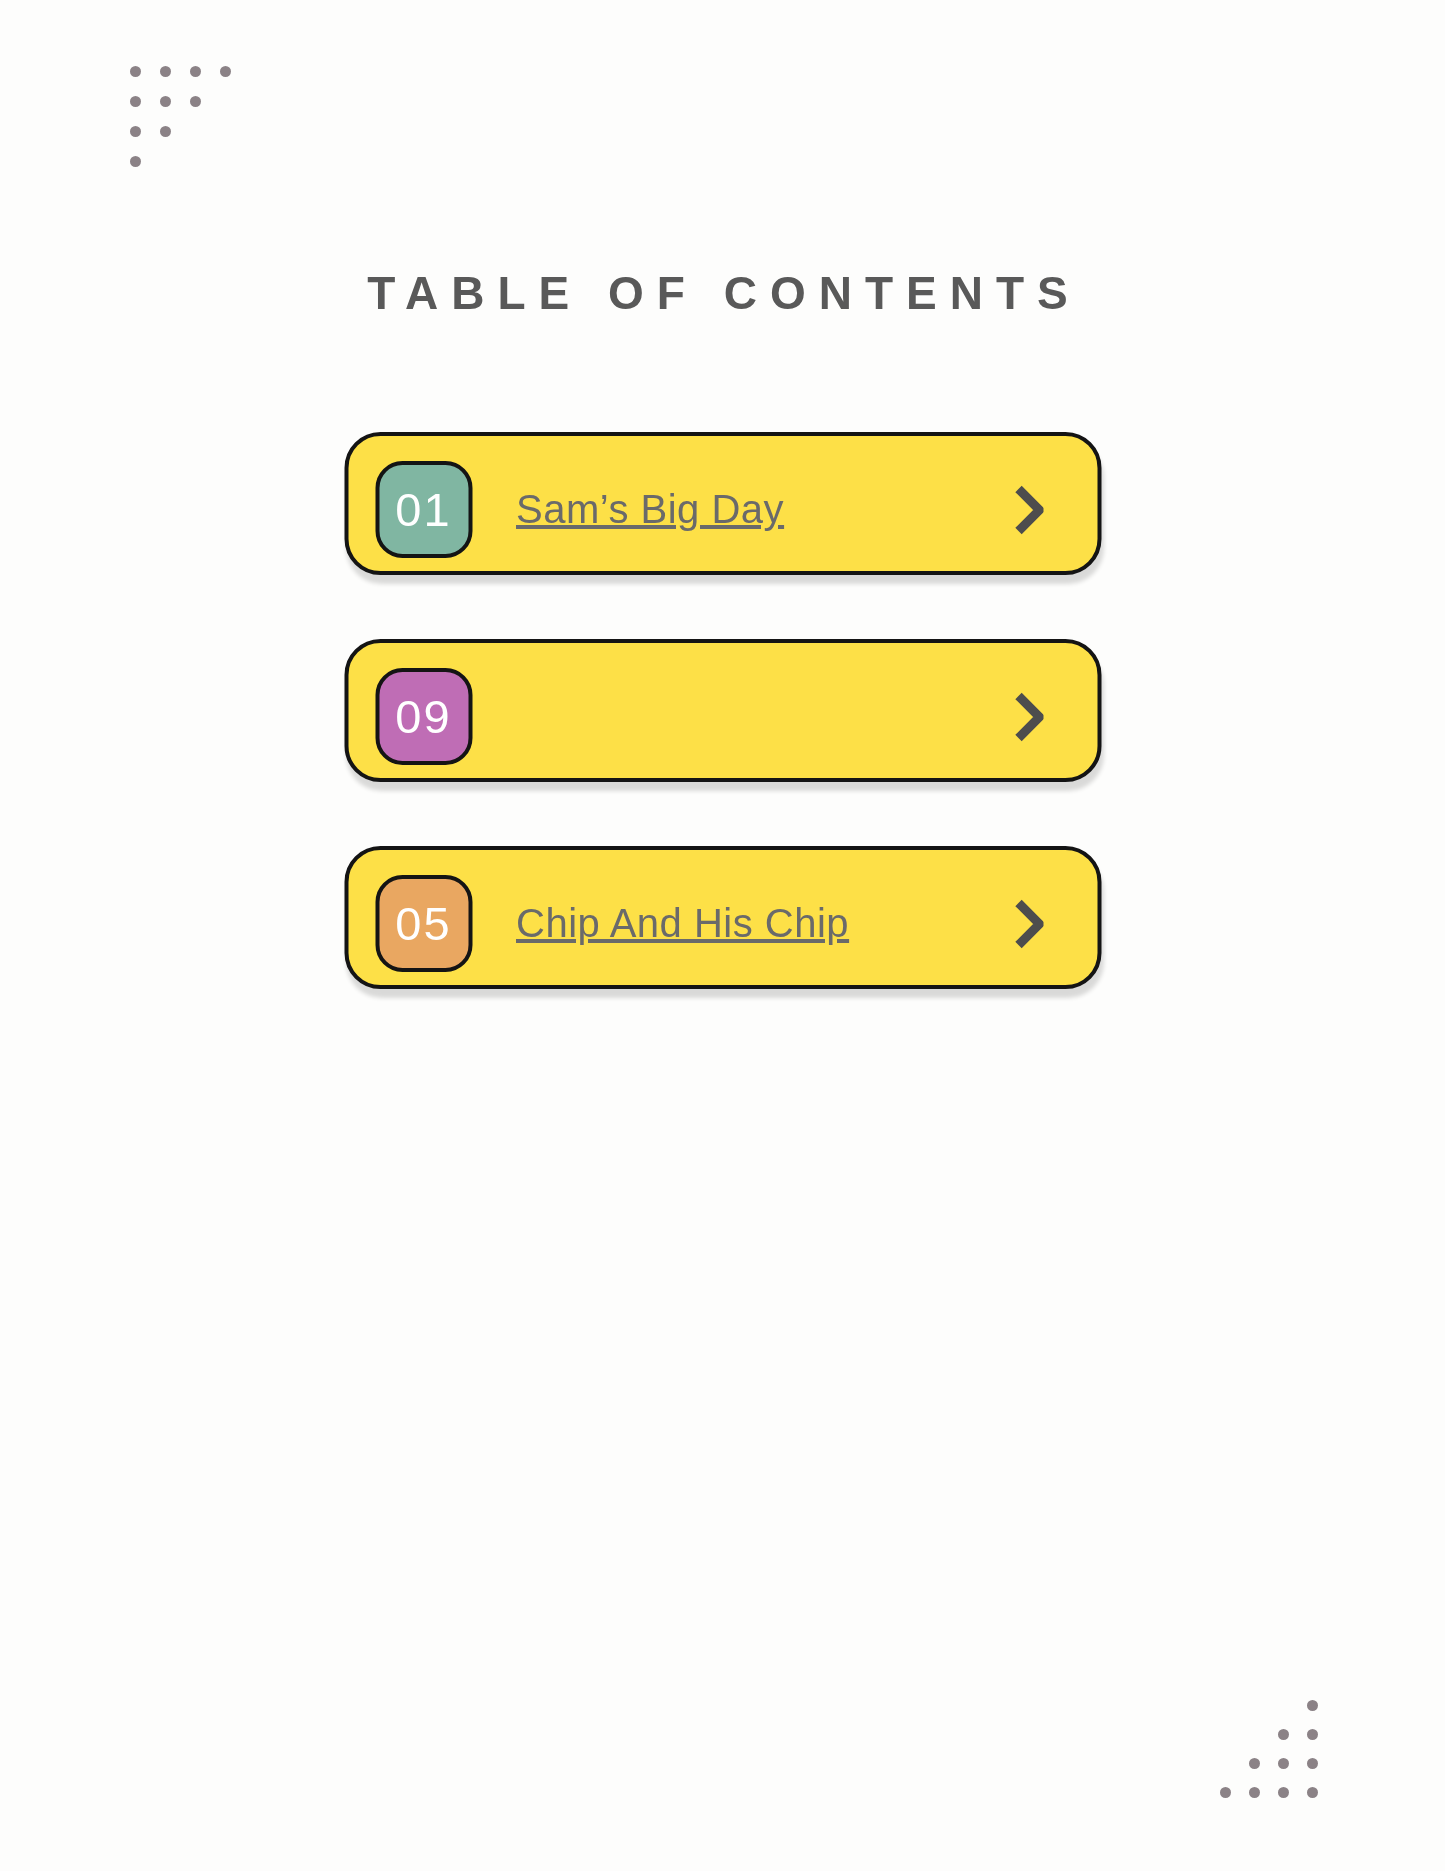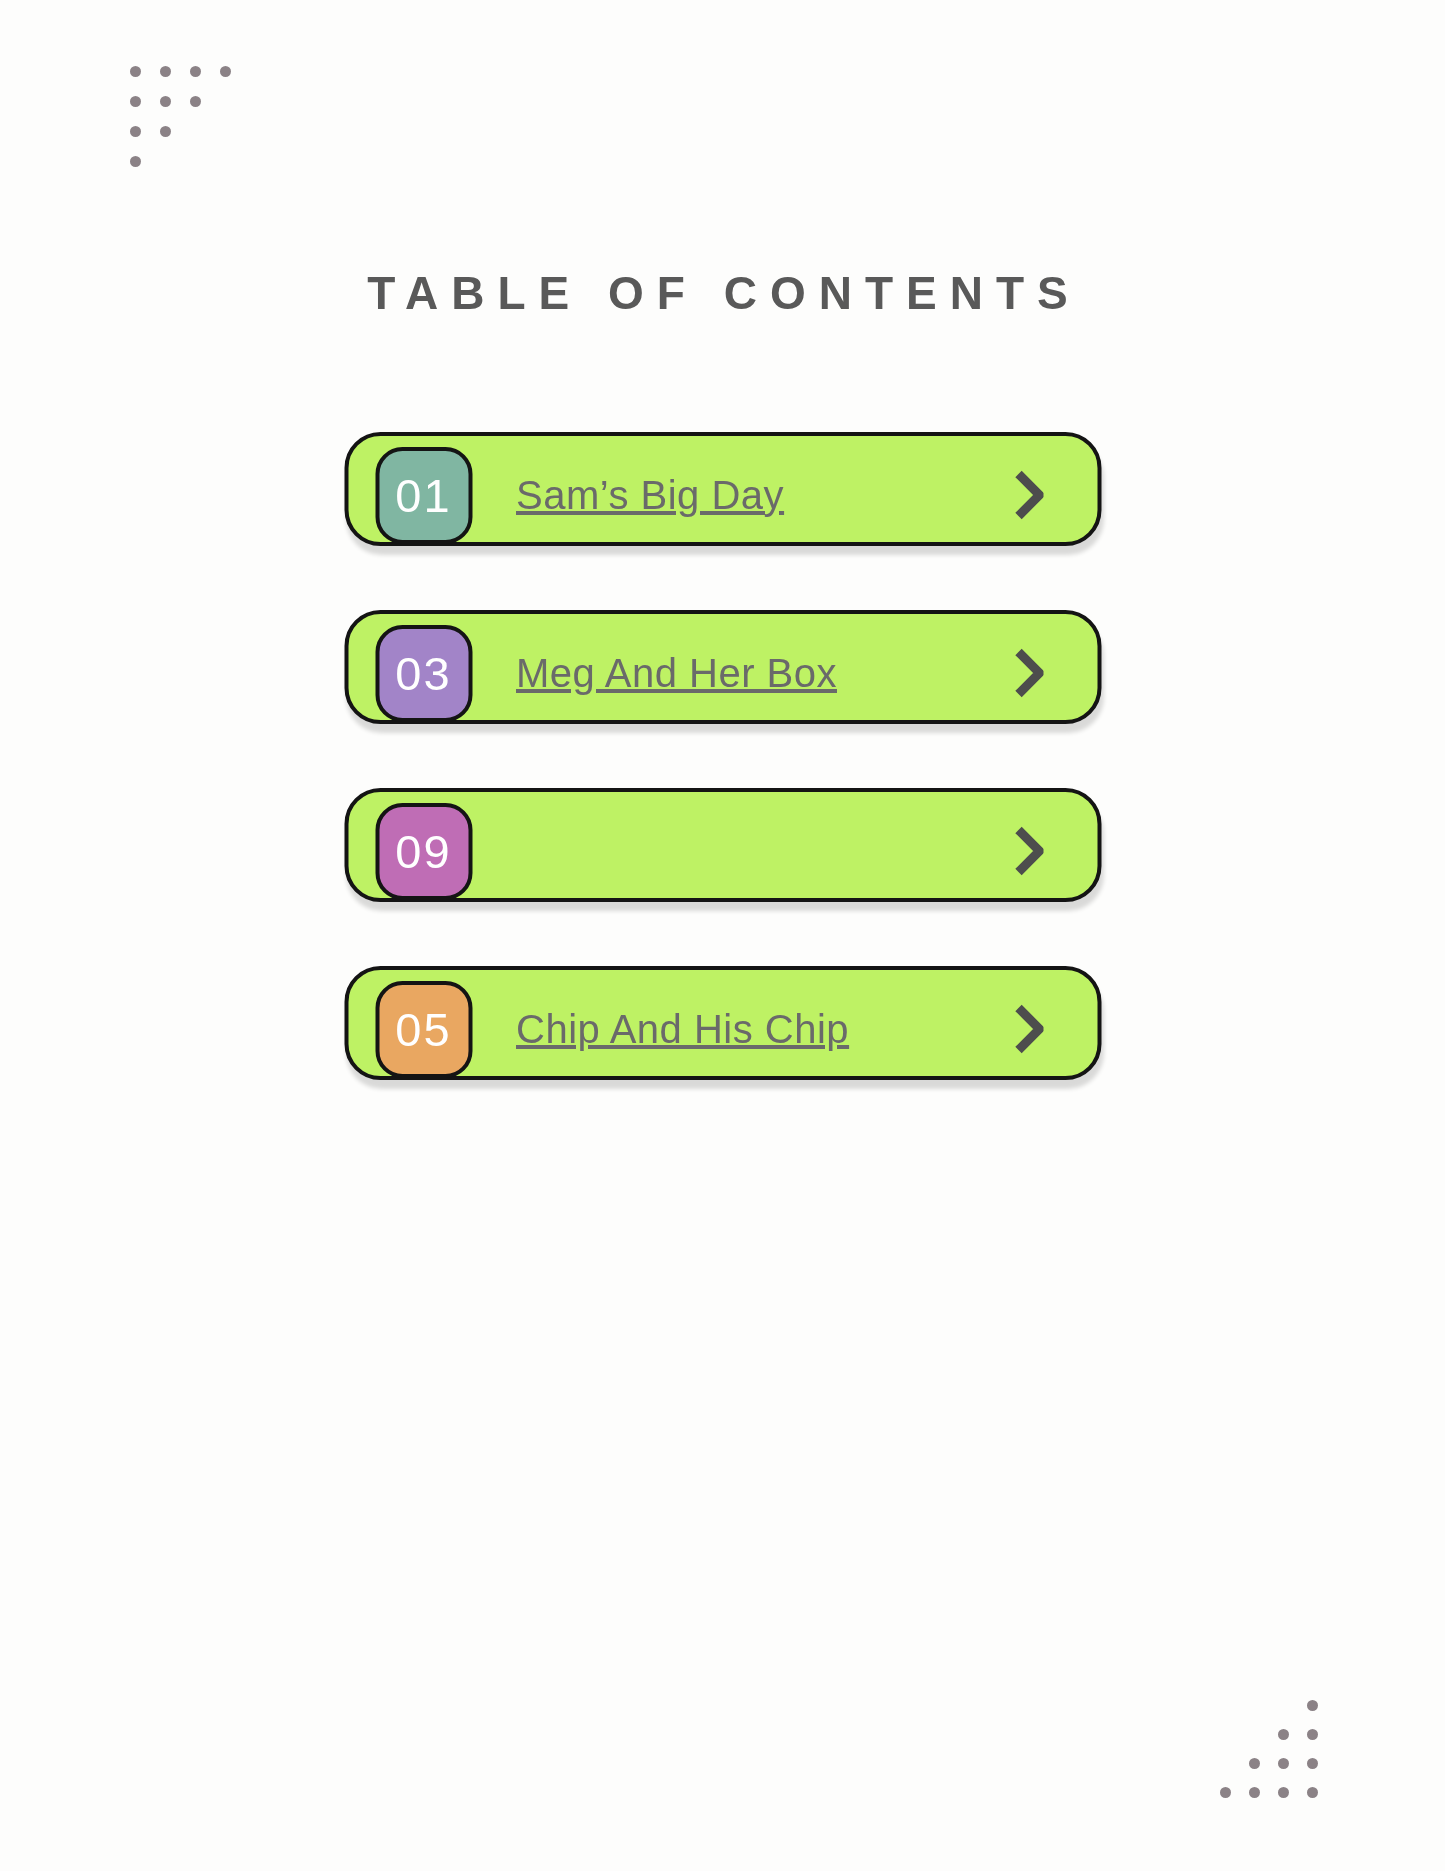--- a/index.html
+++ b/index.html
@@ -46,22 +46,22 @@
     position: absolute;
     top: 432px;
     left: 50%;
     transform: translateX(-50%);
     width: 757px;
     display: flex;
     flex-direction: column;
     gap: 64px;
   }
   .card {
-    height: 114px;
-    background: #bef264;
+    height: 143px;
+    background: #fde047;
     border: 4px solid #141414;
     border-radius: 36px;
     box-shadow: 2px 9px 4px rgba(0,0,0,0.14);
     display: flex;
     align-items: center;
     padding: 12px 54px 0 27px;
     cursor: pointer;
   }
   .badge {
     flex: 0 0 97px;
@@ -123,29 +123,20 @@
     <span class="badge" style="background: rgb(128, 182, 162);">01</span>
     <span class="label">Sam’s Big Day</span>
     <span class="chev">
       <svg width="30" height="50" viewBox="0 0 30 50">
           <path d="M5 4 L26 25 L5 46" fill="none" stroke="#4d4d4d" stroke-width="9" stroke-linecap="butt" stroke-linejoin="miter"></path>
         </svg>
     </span>
   </div>
 
 
-  <div class="card">
-    <span class="badge" style="background: rgb(162, 132, 200);">03</span>
-    <span class="label">Meg And Her Box</span>
-    <span class="chev">
-      <svg width="30" height="50" viewBox="0 0 30 50">
-          <path d="M5 4 L26 25 L5 46" fill="none" stroke="#4d4d4d" stroke-width="9" stroke-linecap="butt" stroke-linejoin="miter"></path>
-        </svg>
-    </span>
-  </div>
 
   <div class="card">
     <span class="badge" style="background: rgb(191, 109, 181);">09</span>
     <span class="chev">
       <svg width="30" height="50" viewBox="0 0 30 50">
           <path d="M5 4 L26 25 L5 46" fill="none" stroke="#4d4d4d" stroke-width="9" stroke-linecap="butt" stroke-linejoin="miter"></path>
         </svg>
     </span>
   </div>
 

